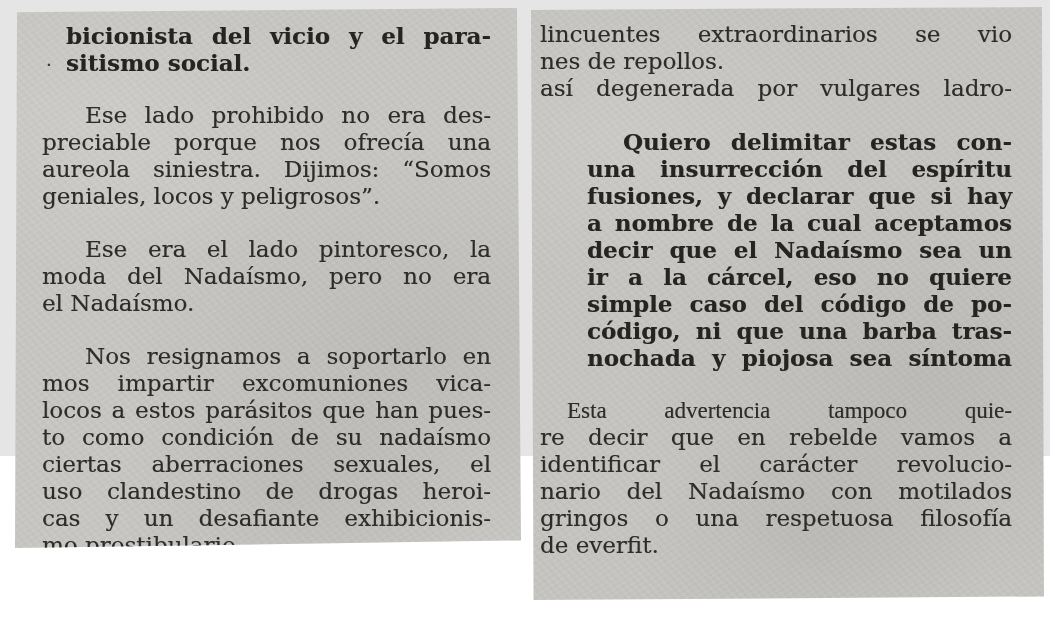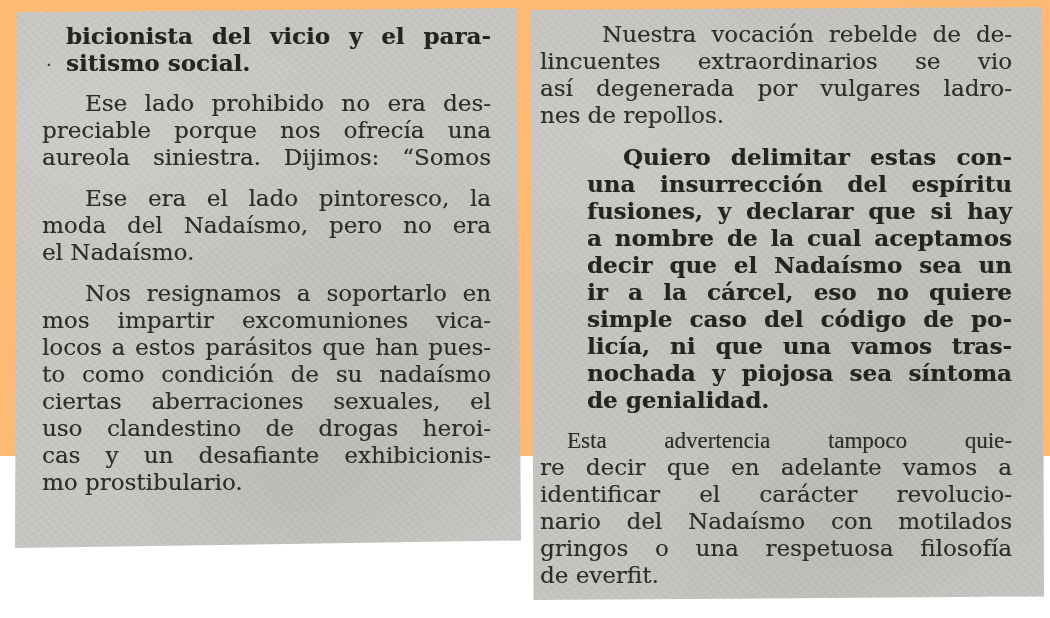--- a/index.html
+++ b/index.html
@@ -8,21 +8,21 @@
     width: 1050px;
     height: 618px;
     background: #ffffff;
     overflow: hidden;
     font-family: "DejaVu Serif", serif;
   }
   .stage {
     position: relative;
     width: 1050px;
     height: 456px;
-    background: #fdba74;
+    background: #e5e5e5;
   }
   .clipping {
     position: absolute;
     box-sizing: border-box;
     color: #2e2c29;
     text-shadow: 0.4px 0.4px 0.6px rgba(25,22,18,0.35);
     background-color: #c8c7c4;
     background-image:
       radial-gradient(ellipse 340px 220px at 18% 22%, rgba(255,255,255,0.10), rgba(255,255,255,0) 70%),
       radial-gradient(ellipse 420px 300px at 78% 64%, rgba(60,55,48,0.07), rgba(60,55,48,0) 70%),
@@ -35,21 +35,21 @@
     padding: 14px 30px 0 27px;
     clip-path: polygon(0.4% 0.8%, 99.2% 0, 100% 98.6%, 0 100%);
   }
   .clipping-right {
     left: 531px; top: 7px; width: 513px; height: 593px;
     padding: 14px 32px 0 9px;
     background-color: #c6c5c2;
     clip-path: polygon(0 0.5%, 99.6% 0, 100% 99.4%, 0.5% 100%);
   }
   .para { margin: 0 0 0 0; }
-  .para + .para { margin-top: 14px; }
+  .para + .para { margin-top: 26px; }
   .para.bold { font-weight: 700; color: #262420; }
   .line {
     position: relative;
     line-height: 27px;
     font-size: 23px;
     text-align: justify;
     text-align-last: justify;
     white-space: normal;
   }
   .line.para-end { text-align-last: left; }
@@ -76,58 +76,57 @@
 <div class="stage">
   <div class="clipping clipping-left">
       <div class="para bold ml24 ind0">
         <div class="line first">bicionista del vicio y el para-</div>
         <div class="line para-end">sitismo social.<span class="margin-dot">·</span></div>
       </div>
       <div class="para ind43">
         <div class="line first">Ese lado prohibido no era des-</div>
         <div class="line">preciable porque nos ofrecía una</div>
         <div class="line">aureola siniestra. Dijimos: “Somos</div>
+        <div class="line para-end">geniales, locos y peligrosos”.</div>
       </div>
       <div class="para ind43">
         <div class="line first">Ese era el lado pintoresco, la</div>
         <div class="line">moda del Nadaísmo, pero no era</div>
         <div class="line para-end">el Nadaísmo.</div>
       </div>
       <div class="para ind43">
         <div class="line first">Nos resignamos a soportarlo en</div>
         <div class="line">mos impartir excomuniones vica-</div>
         <div class="line">locos a estos parásitos que han pues-</div>
         <div class="line">to como condición de su nadaísmo</div>
         <div class="line">ciertas aberraciones sexuales, el</div>
         <div class="line">uso clandestino de drogas heroi-</div>
         <div class="line">cas y un desafiante exhibicionis-</div>
         <div class="line para-end">mo prostibulario.</div>
       </div>
     </div>
   <div class="clipping clipping-right">
       <div class="para ind62">
-        <div class="line first">Nuestra vocación rebelde de de-</div>
         <div class="line">lincuentes extraordinarios se vio</div>
+        <div class="line para-end">nes de repollos.</div>
         <div class="line">así degenerada por vulgares ladro-</div>
-        <div class="line para-end">nes de repollos.</div>
       </div>
       <div class="para bold ml47 ind36">
         <div class="line first">Quiero delimitar estas con-</div>
         <div class="line">una insurrección del espíritu</div>
         <div class="line">fusiones, y declarar que si hay</div>
         <div class="line">a nombre de la cual aceptamos</div>
         <div class="line">decir que el Nadaísmo sea un</div>
         <div class="line">ir a la cárcel, eso no quiere</div>
         <div class="line">simple caso del código de po-</div>
-        <div class="line">licía, ni que una vamos tras-</div>
+        <div class="line">código, ni que una barba tras-</div>
         <div class="line">nochada y piojosa sea síntoma</div>
-        <div class="line para-end">de genialidad.</div>
       </div>
       <div class="para ind27">
         <div class="line first">Esta advertencia tampoco quie-</div>
-        <div class="line">re decir que en adelante vamos a</div>
+        <div class="line">re decir que en rebelde vamos a</div>
         <div class="line">identificar el carácter revolucio-</div>
         <div class="line">nario del Nadaísmo con motilados</div>
         <div class="line">gringos o una respetuosa filosofía</div>
         <div class="line para-end">de everfit.</div>
       </div>
     </div>
 </div>
 
 </body></html>

